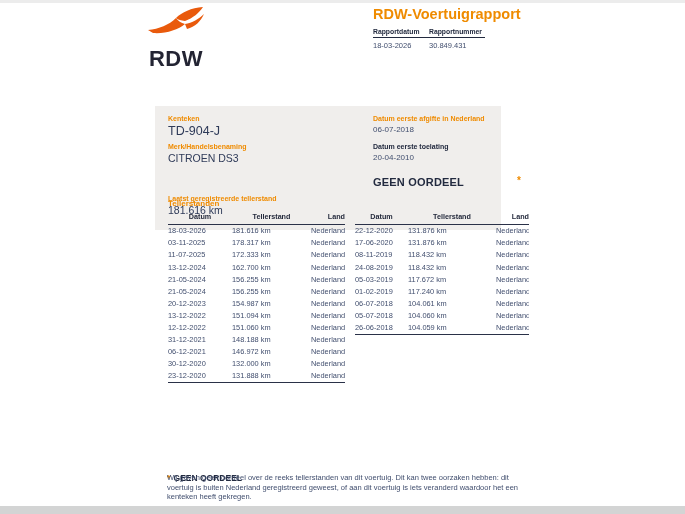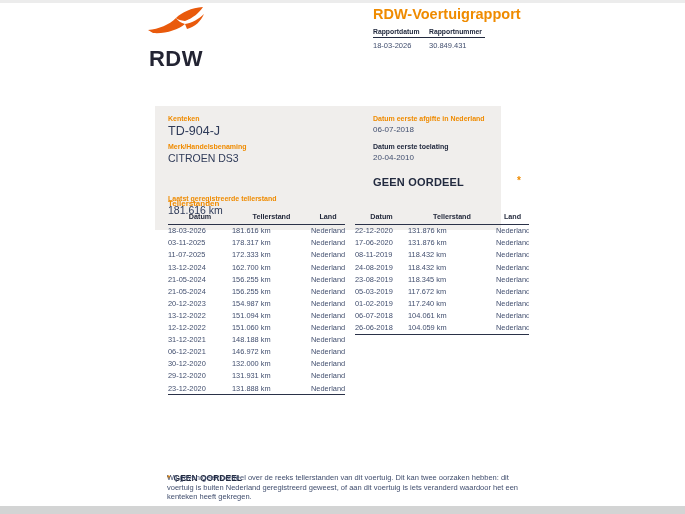--- a/index.html
+++ b/index.html
@@ -30,21 +30,21 @@
   .oordeel{font-size:11px;font-weight:700;color:#222A3F;letter-spacing:.2px;}
   .star{color:#EF8B00;font-weight:700;font-size:10px;line-height:10px;}
 
   
   .section-title{position:absolute;left:168px;top:199px;font-size:8px;font-weight:700;color:#EF8B00;}
   .tbl{position:absolute;top:211px;border-collapse:collapse;table-layout:fixed;border-bottom:1px solid #2A3148;}
   .tbl-left{left:168px;width:177px;}
   .tbl-right{left:355px;width:174px;}
   .tbl th{font-size:7.2px;font-weight:700;color:#1F2538;text-align:center;border-bottom:1px solid #2A3148;padding:2px 0 3px;line-height:8px;}
   .tbl td{font-size:7.4px;color:#414E6E;padding:2.3px 0;line-height:7.5px;white-space:nowrap;overflow:hidden;}
-  .tbl th:last-child,.tbl td:last-child{}
+  .tbl th:last-child,.tbl td:last-child{text-align:right;}
 
   
   .footnote-title{position:absolute;left:167px;top:473px;font-size:8.5px;font-weight:700;color:#222A3F;}
   .footnote-title .star{font-size:9px;margin-right:3px;}
   .footnote-body{position:absolute;left:167px;top:473px;width:364px;font-size:7.5px;line-height:9.5px;color:#414E6E;}
 </style>
 </head>
 <body>
 
 <div class="viewport">
@@ -164,25 +164,20 @@
           <td>06-12-2021</td>
           <td>146.972 km</td>
           <td>Nederland</td>
         </tr>
         <tr>
           <td>30-12-2020</td>
           <td>132.000 km</td>
           <td>Nederland</td>
         </tr>
         <tr>
-          <td>29-12-2020</td>
-          <td>131.931 km</td>
-          <td>Nederland</td>
-        </tr>
-        <tr>
           <td>23-12-2020</td>
           <td>131.888 km</td>
           <td>Nederland</td>
         </tr>
       </tbody>
   </table>
 
   <table class="tbl tbl-right">
     <colgroup>
         <col style="width:53px">
@@ -211,40 +206,40 @@
           <td>08-11-2019</td>
           <td>118.432 km</td>
           <td>Nederland</td>
         </tr>
         <tr>
           <td>24-08-2019</td>
           <td>118.432 km</td>
           <td>Nederland</td>
         </tr>
         <tr>
-          <td>23-08-2019</td>
-          <td>118.345 km</td>
-          <td>Nederland</td>
-        </tr>
-        <tr>
           <td>05-03-2019</td>
           <td>117.672 km</td>
           <td>Nederland</td>
         </tr>
         <tr>
           <td>01-02-2019</td>
           <td>117.240 km</td>
           <td>Nederland</td>
         </tr>
         <tr>
           <td>06-07-2018</td>
           <td>104.061 km</td>
           <td>Nederland</td>
         </tr>
         <tr>
+          <td>05-07-2018</td>
+          <td>104.060 km</td>
+          <td>Nederland</td>
+        </tr>
+        <tr>
           <td>26-06-2018</td>
           <td>104.059 km</td>
           <td>Nederland</td>
         </tr>
       </tbody>
   </table>
 
   <div class="footnote-title">
     <span class="star">*</span><span>GEEN OORDEEL</span>
   </div>

